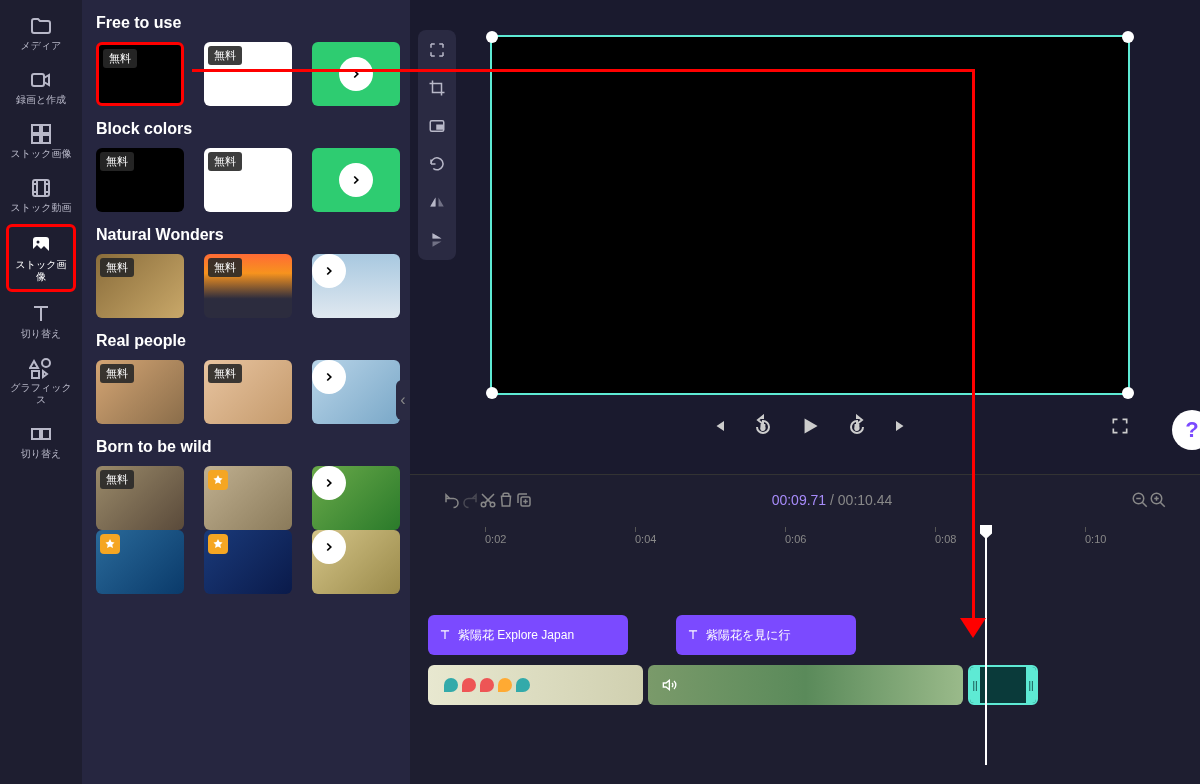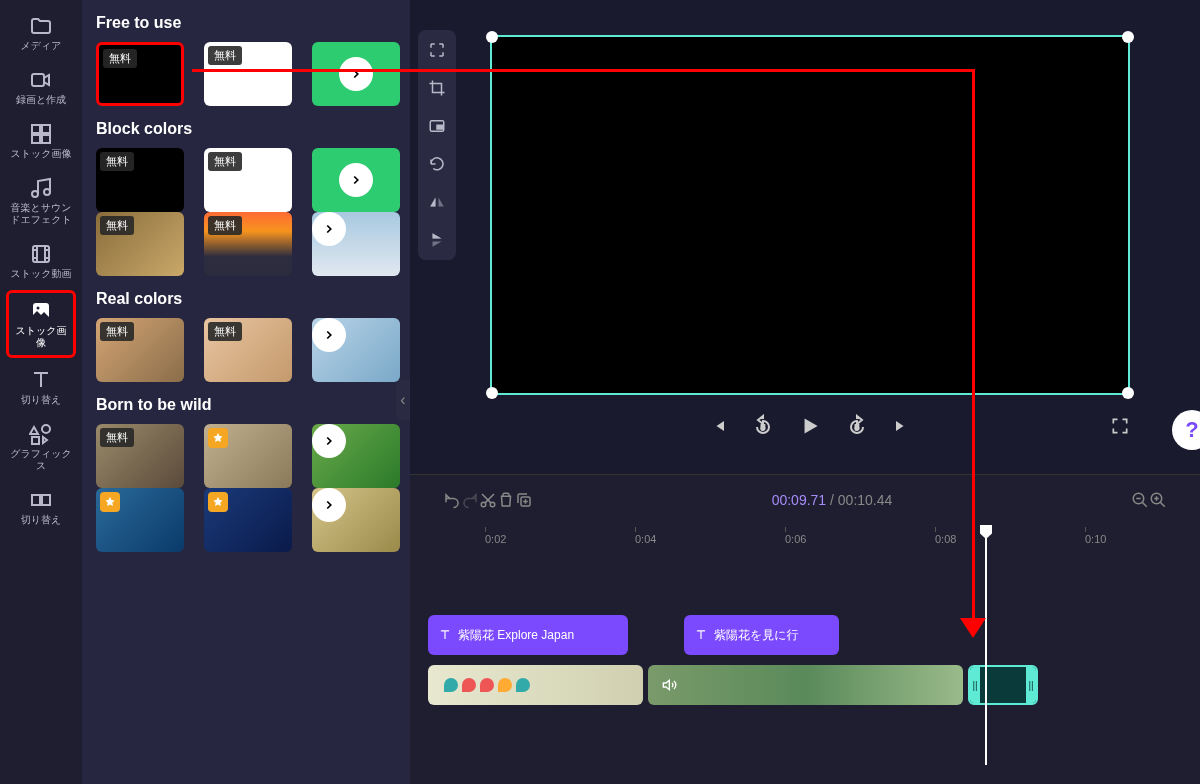--- a/index.html
+++ b/index.html
@@ -95,28 +95,20 @@
       <svg viewBox="0 0 24 24" fill="none" stroke="currentColor" stroke-width="2">
           <rect x="3" y="3" width="8" height="8"></rect>
           <rect x="13" y="3" width="8" height="8"></rect>
           <rect x="3" y="13" width="8" height="8"></rect>
           <rect x="13" y="13" width="8" height="8"></rect>
         </svg>
       <span class="sb-label">ストック画像</span>
     </div>
     <div class="sb-item">
       <svg viewBox="0 0 24 24" fill="none" stroke="currentColor" stroke-width="2">
-          <path d="M9 18V5l12-2v13"></path>
-          <circle cx="6" cy="18" r="3"></circle>
-          <circle cx="18" cy="16" r="3"></circle>
-        </svg>
-      <span class="sb-label">音楽とサウンドエフェクト</span>
-    </div>
-    <div class="sb-item">
-      <svg viewBox="0 0 24 24" fill="none" stroke="currentColor" stroke-width="2">
           <rect x="4" y="4" width="16" height="16" rx="2"></rect>
           <path d="M8 4v16M16 4v16M4 8h4M4 16h4M16 8h4M16 16h4"></path>
         </svg>
       <span class="sb-label">ストック動画</span>
     </div>
     <div class="sb-item selected">
       <svg viewBox="0 0 24 24" fill="currentColor">
           <rect x="4" y="4" width="16" height="16" rx="3"></rect>
           <circle cx="9" cy="9" r="1.5" fill="#1e1e30"></circle>
           <path d="M4 16l4-4 4 4 3-3 5 5v2H4z" fill="#1e1e30"></path>
@@ -175,36 +167,37 @@
             <div class="badge">無料</div>
           </div>
           <div class="thumb green">
             <div class="arrow-btn">
               <svg width="14" height="14" viewBox="0 0 24 24" fill="none" stroke="#000" stroke-width="3">
                 <path d="M9 6l6 6-6 6"></path>
               </svg>
             </div>
           </div>
         </div>
+        <div class="cat-title">Natural Wonders</div>
         <div class="thumbs">
           <div class="thumb img">
             <div class="badge">無料</div>
           </div>
           <div class="thumb sunset">
             <div class="badge">無料</div>
           </div>
           <div class="thumb lake">
             <div class="arrow-btn">
               <svg width="14" height="14" viewBox="0 0 24 24" fill="none" stroke="#000" stroke-width="3">
                 <path d="M9 6l6 6-6 6"></path>
               </svg>
             </div>
           </div>
         </div>
-        <div class="cat-title">Real colors</div>
+        <div class="cat-title">Real people</div>
         <div class="thumbs">
           <div class="thumb person1">
             <div class="badge">無料</div>
           </div>
           <div class="thumb person2">
             <div class="badge">無料</div>
           </div>
           <div class="thumb person3">
             <div class="arrow-btn">
               <svg width="14" height="14" viewBox="0 0 24 24" fill="none" stroke="#000" stroke-width="3">
@@ -400,21 +393,21 @@
         <div class="playhead" style="left:575px"></div>
       </div>
       <div class="tracks">
         <div class="track-row" style="margin-top:60px">
           <div class="clip text" style="left:0;width:200px">
             <svg width="14" height="14" viewBox="0 0 24 24" fill="none" stroke="currentColor" stroke-width="2">
                 <path d="M5 5h14M12 5v14"></path>
               </svg>
             <span>紫陽花 Explore Japan</span>
           </div>
-          <div class="clip text" style="left:256px;width:155px">
+          <div class="clip text" style="left:248px;width:180px">
             <svg width="14" height="14" viewBox="0 0 24 24" fill="none" stroke="currentColor" stroke-width="2">
                 <path d="M5 5h14M12 5v14"></path>
               </svg>
             <span>紫陽花を見に行</span>
           </div>
         </div>
         <div class="track-row">
           <div class="clip video" style="left:0;width:215px">
             <div class="birds">
                 <div class="bird" style="background:#3aa"></div>

